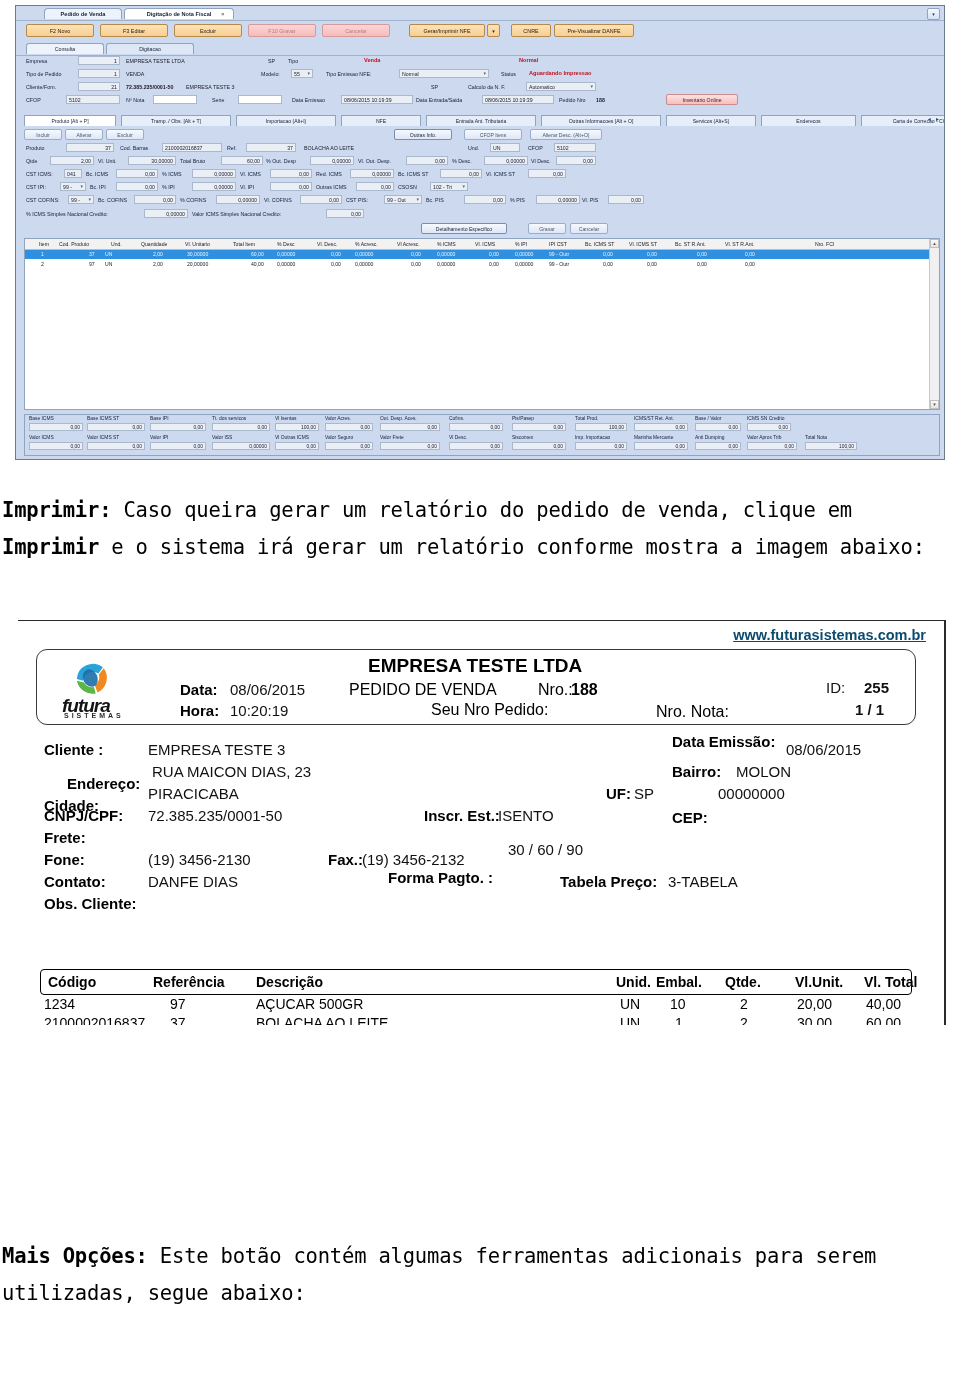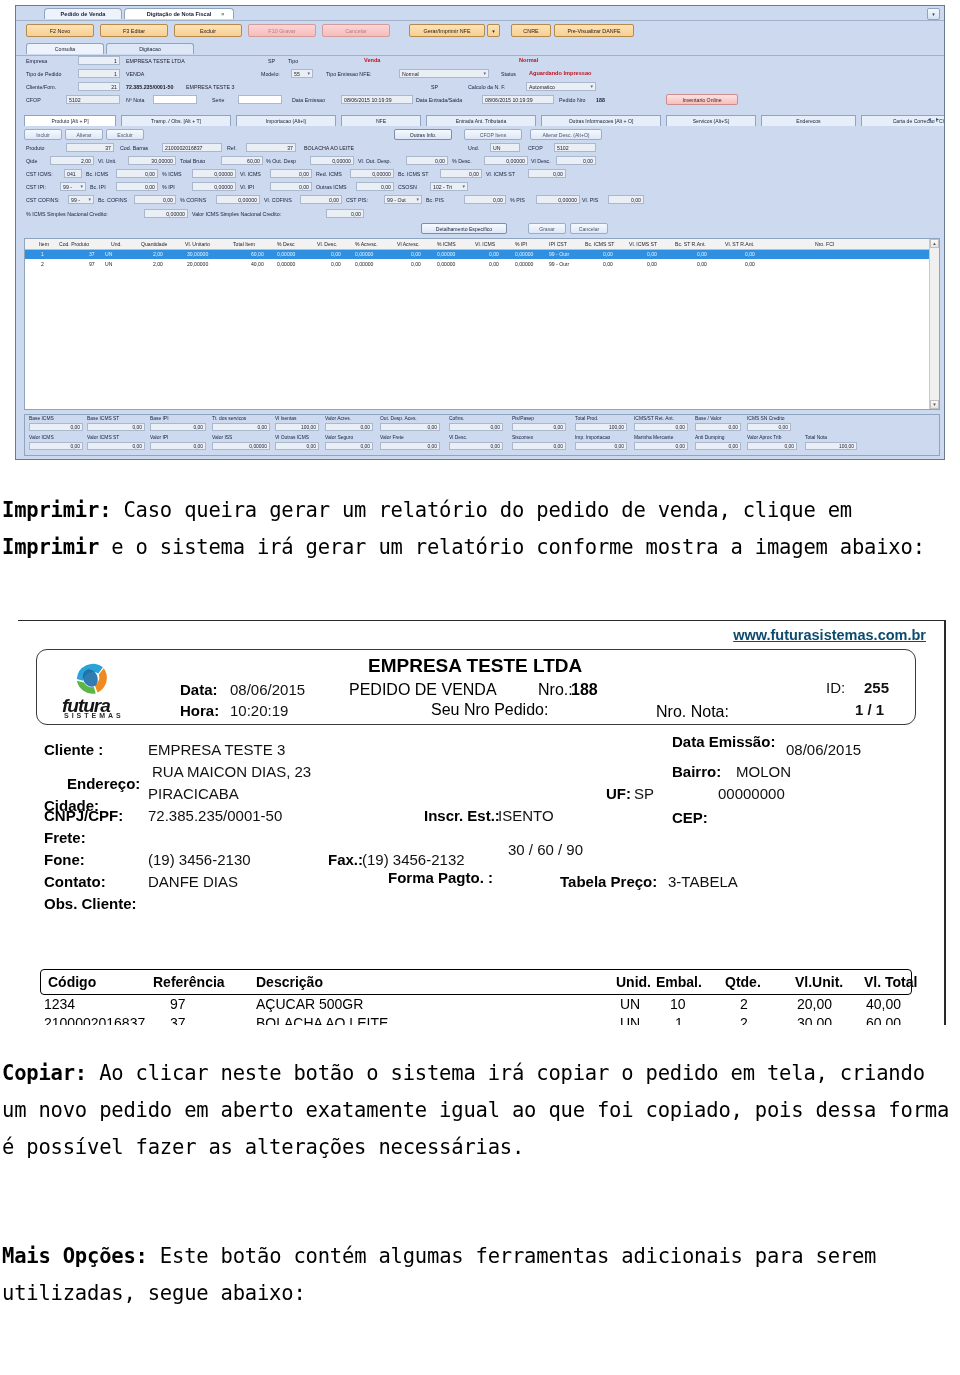--- a/index.html
+++ b/index.html
@@ -654,22 +654,19 @@
     <div class="it" style="left:26px;  top:394px;">2100002016837</div>
     <div class="it" style="left:152px; top:394px;">37</div>
     <div class="it" style="left:238px; top:394px;">BOLACHA AO LEITE</div>
     <div class="it" style="left:602px; top:394px;">UN</div>
     <div class="it" style="left:657px; top:394px;">1</div>
     <div class="it" style="left:722px; top:394px;">2</div>
     <div class="it" style="left:779px; top:394px;">30,00</div>
     <div class="it" style="left:848px; top:394px;">60,00</div>
   </div>
 
-  <div class="para" style="top:1055px;">
-    <b>Copiar:</b><span> Ao clicar neste botão o sistema irá copiar o pedido em tela, criando um novo pedido em aberto exatamente igual ao que foi copiado, pois dessa forma é possível fazer as alterações necessárias.</span>
-  </div>
 
   <div class="para" style="top:1238px;">
     <b actable="false">Mais Opções:</b><span> Este botão contém algumas ferramentas adicionais para serem utilizadas, segue abaixo:</span>
   </div>
 
 
 </div>
 
 </body></html>

